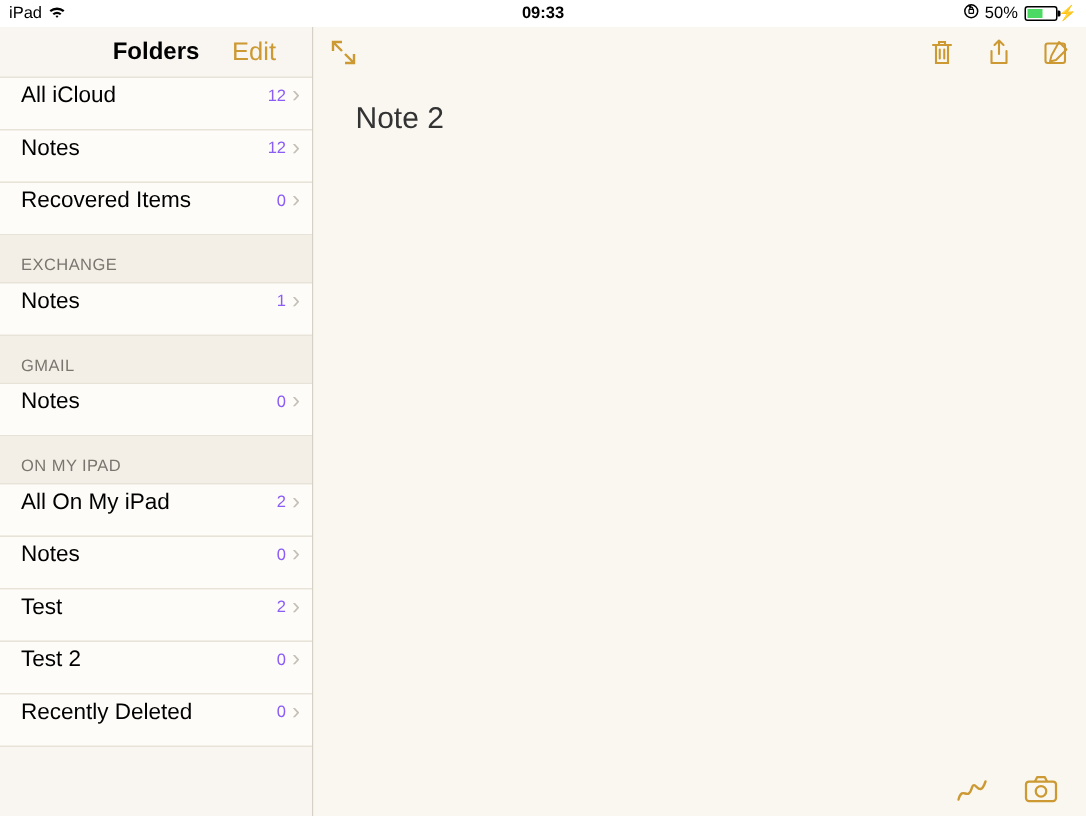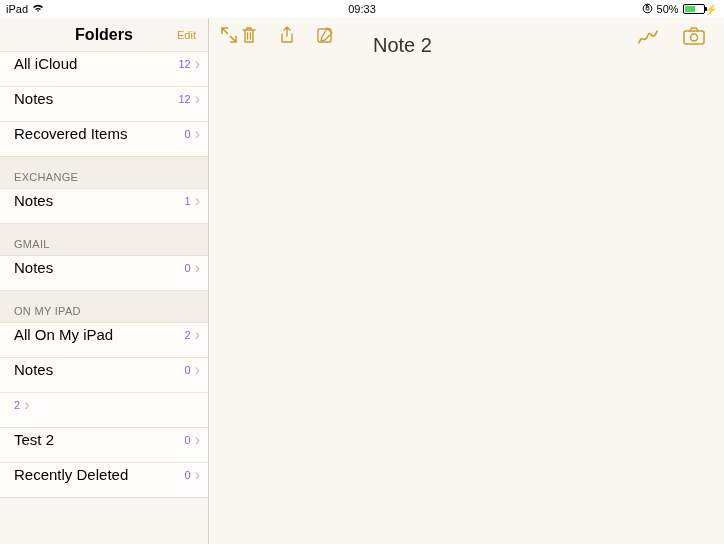--- a/index.html
+++ b/index.html
@@ -6,21 +6,21 @@
   html, body { width: 724px; height: 544px; overflow: hidden; background: #fff; }
 
   
   .statusbar {
     position: absolute; top: 0; left: 0; right: 0; height: 18px;
     font-size: 11px; color: #000;
     display: flex; align-items: center; justify-content: space-between;
     padding: 0 6px;
   }
   .statusbar .left, .statusbar .right { display: flex; align-items: center; gap: 4px; }
-  .statusbar .center { position: absolute; left: 50%; transform: translateX(-50%); font-weight: 400; }
+  .statusbar .center { position: absolute; left: 50%; transform: translateX(-50%); font-weight: 700; }
   .wifi-icon { display: inline-block; }
   .battery-body { display: inline-flex; align-items: center; }
   .battery-shell {
     width: 22px; height: 10px; border: 1px solid #000; border-radius: 2px; position: relative;
     display: inline-block;
   }
   .battery-shell::after {
     content: ""; position: absolute; right: -3px; top: 2px; width: 2px; height: 4px;
     background: #000; border-radius: 0 1px 1px 0;
   }
@@ -44,23 +44,23 @@
   }
   .sidebar-header {
     height: 34px; flex: none;
     display: flex; align-items: center; justify-content: center;
     position: relative;
     border-bottom: 1px solid #e8e3d9;
     background: #f9f6f1;
   }
   .sidebar-title { font-size: 16px; font-weight: 600; color: #000; }
   .edit-btn {
-    position: absolute; right: 12px; top: 0; bottom: 0;
+    position: absolute; right: 24px; top: 0; bottom: 0;
     display: flex; align-items: center;
-    font-size: 11px; color: #cc9933; cursor: pointer;
+    font-size: 17px; color: #cc9933; cursor: pointer;
   }
 
   .sidebar-scroll { flex: 1; overflow: hidden; }
 
   .section-header {
     font-size: 11px; color: #7a766f; padding: 14px 14px 6px 14px;
     text-transform: none; letter-spacing: 0.3px;
     background: #f3efe7;
     display: flex; justify-content: space-between; align-items: flex-end;
   }
@@ -88,21 +88,21 @@
     height: 34px; flex: none;
     border-top: 1px solid #e8e3d9;
     background: #fdfcf8;
     display: flex; align-items: center; justify-content: flex-end;
     padding: 0 14px;
     font-size: 14px; color: #cc9933; cursor: pointer;
   }
 
   
   .note-area {
-    flex: 1; display: flex; flex-direction: row;
+    flex: 1; display: flex; flex-direction: column;
     background: #faf7f0;
     position: relative;
   }
   .note-toolbar {
     height: 34px; flex: none;
     display: flex; align-items: center; justify-content: space-between;
     padding: 0 10px;
   }
   .tb-left, .tb-right { display: flex; align-items: center; gap: 18px; }
   .tb-icon { color: #cc9933; cursor: pointer; display: inline-flex; }
@@ -206,20 +206,21 @@
         <span class="folder-label">All On My iPad</span>
         <span class="folder-count">2</span>
         <span class="chevron">›</span>
       </div>
       <div class="folder-row">
         <span class="folder-label">Notes</span>
         <span class="folder-count">0</span>
         <span class="chevron">›</span>
       </div>
       <div class="folder-row">
+        <span class="folder-label">Test</span>
         <span class="folder-count">2</span>
         <span class="chevron">›</span>
       </div>
       <div class="folder-row">
         <span class="folder-label">Test 2</span>
         <span class="folder-count">0</span>
         <span class="chevron">›</span>
       </div>
       <div class="folder-row">
         <span class="folder-label">Recently Deleted</span>

